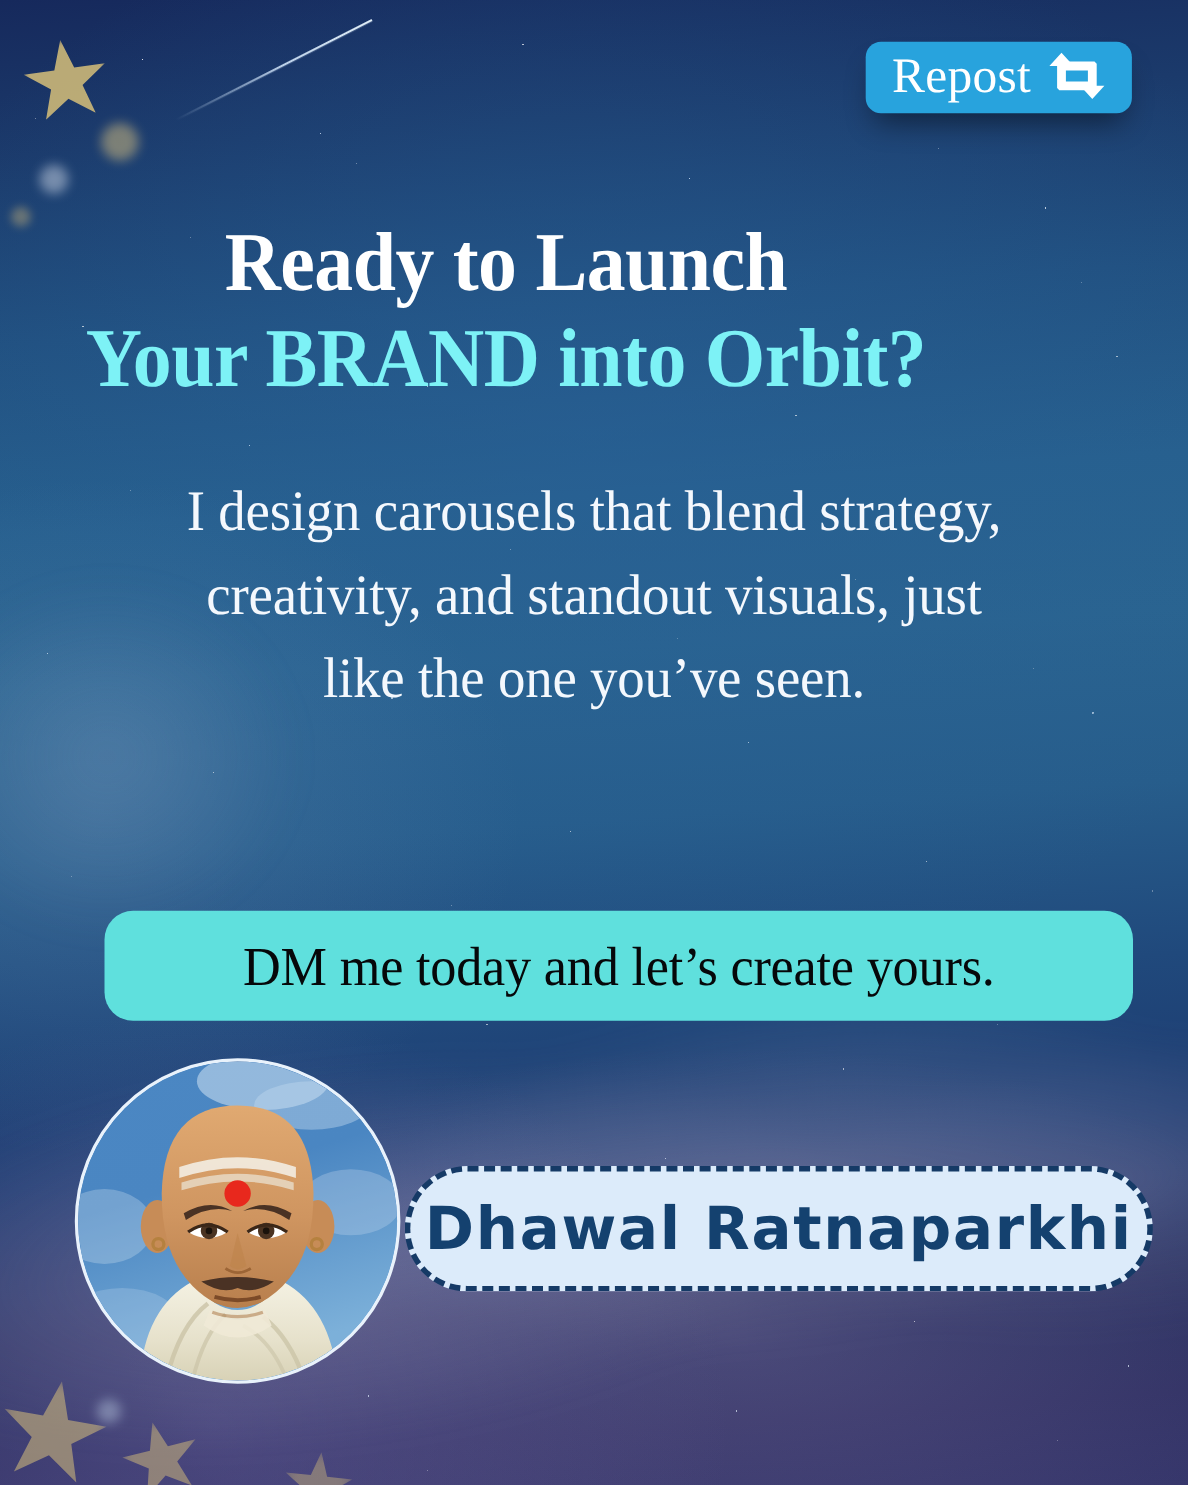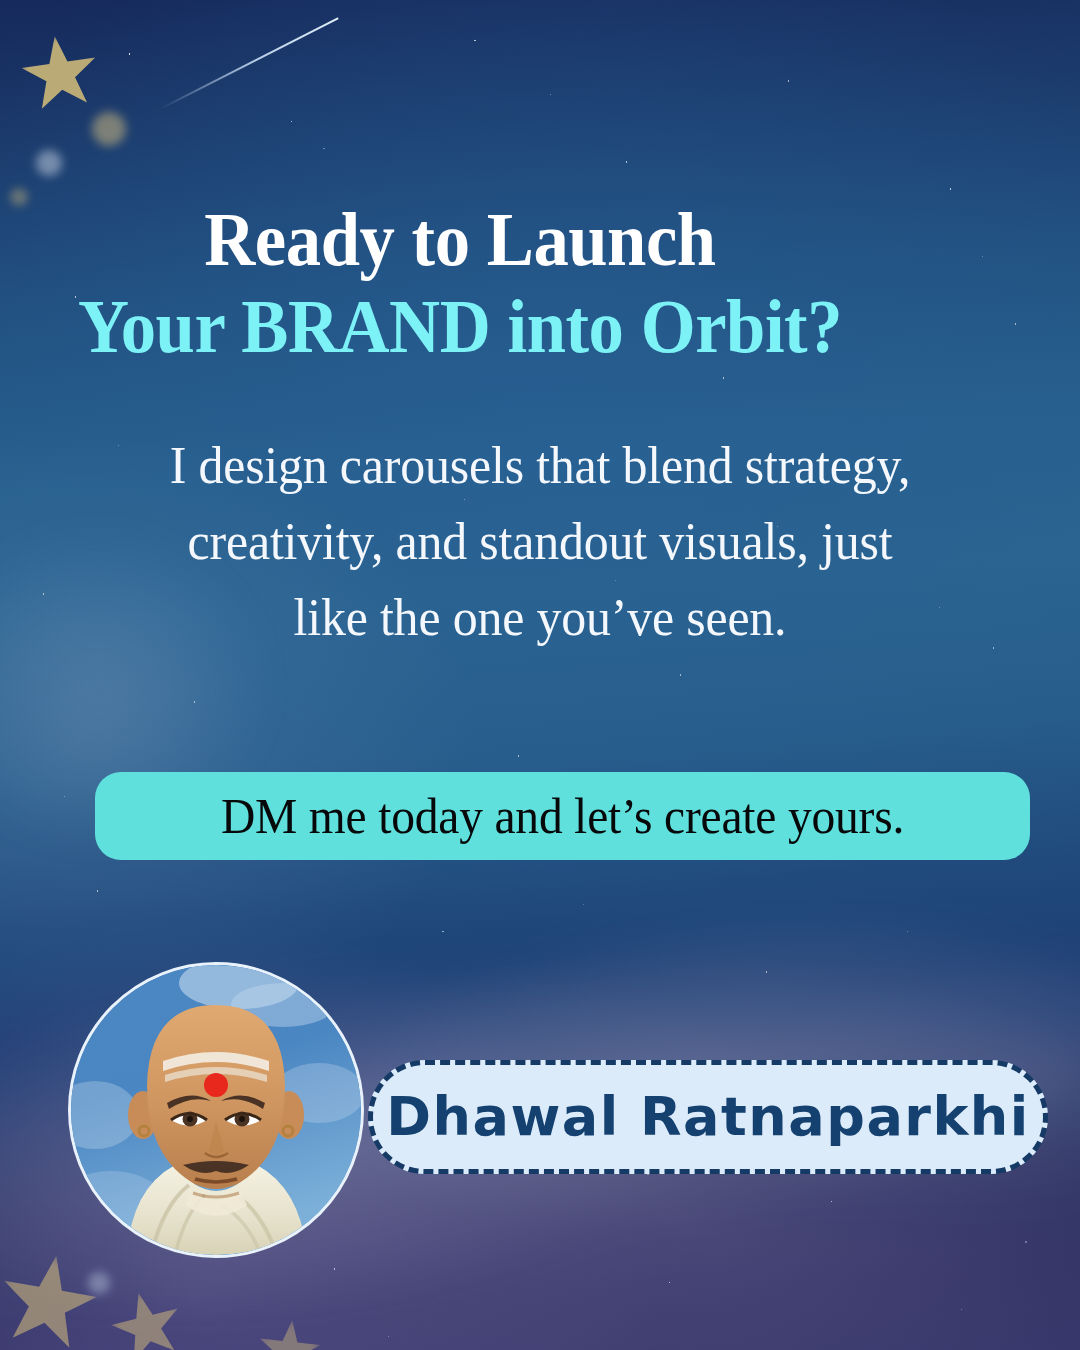--- a/index.html
+++ b/index.html
@@ -211,23 +211,23 @@
     font-size: 52px;
     line-height: 1.46;
     letter-spacing: -0.2px;
     transform: scaleX(.96);
   }
 
   
   #cta-pill {
     position: absolute;
     left: 95px;
-    top: 772px;
+    top: 828px;
     width: 935px;
-    height: 88px;
+    height: 100px;
     box-sizing: border-box;
     border-radius: 26px;
     background: #5fe0dd;
     display: flex;
     align-items: center;
     justify-content: center;
   }
   #cta-pill .cta-text {
     color: #06080a;
     font-family: "Liberation Serif", serif;
@@ -292,20 +292,29 @@
       <div class="gstar" style="left: 0px; top: 1255px; width: 96px; height: 96px; opacity: 0.55; transform: rotate(10deg); filter: blur(6px);"></div>
       <div class="gstar" style="left: 112px; top: 1292px; width: 70px; height: 70px; opacity: 0.5; transform: rotate(-14deg); filter: blur(5px);"></div>
       <div class="gstar" style="left: 258px; top: 1320px; width: 62px; height: 62px; opacity: 0.42; transform: rotate(6deg); filter: blur(6px);"></div>
       <div class="gdot" style="left: 92px; top: 112px; width: 34px; height: 34px; background: rgb(203, 183, 126); opacity: 0.55; filter: blur(5px);"></div>
       <div class="gdot" style="left: 36px; top: 150px; width: 26px; height: 26px; background: rgb(207, 216, 230); opacity: 0.5; filter: blur(5px);"></div>
       <div class="gdot" style="left: 10px; top: 188px; width: 18px; height: 18px; background: rgb(194, 174, 120); opacity: 0.45; filter: blur(4px);"></div>
       <div class="gdot" style="left: 88px; top: 1272px; width: 22px; height: 22px; background: rgb(185, 201, 224); opacity: 0.45; filter: blur(5px);"></div>
       <div class="shooting" style="left: 160px; top: 108px; width: 200px; transform: rotate(-27deg);"></div>
     </div>
 
+  <div id="repost-badge">
+    <span class="label">Repost</span>
+    <span>
+      <svg width="56" height="46" viewBox="0 0 56 46" aria-hidden="true">
+        <path d="M10 34 L10 14 L3 14 L14 2 L25 14 L18 14 L18 28 L40 28 L40 36 L12 36 Z" fill="#ffffff"></path>
+        <path d="M46 12 L46 32 L53 32 L42 44 L31 32 L38 32 L38 18 L16 18 L16 10 L44 10 Z" fill="#ffffff"></path>
+      </svg>
+    </span>
+  </div>
 
   <div class="headline-wrap">
     <div class="h-line h-line1">Ready to Launch</div>
     <div class="h-line h-line2">Your BRAND into Orbit?</div>
   </div>
 
   <div id="body-copy">I design carousels that blend strategy, creativity, and standout visuals, just like the one you’ve seen.</div>
 
   <div id="cta-pill">
     <span class="cta-text">DM me today and let’s create yours.</span>

